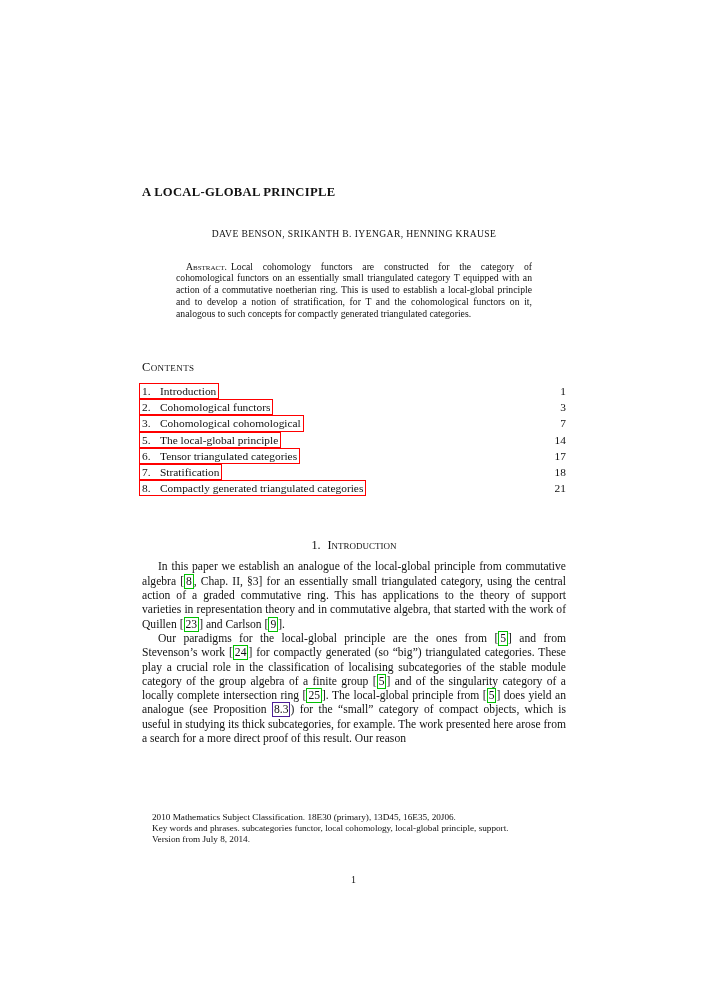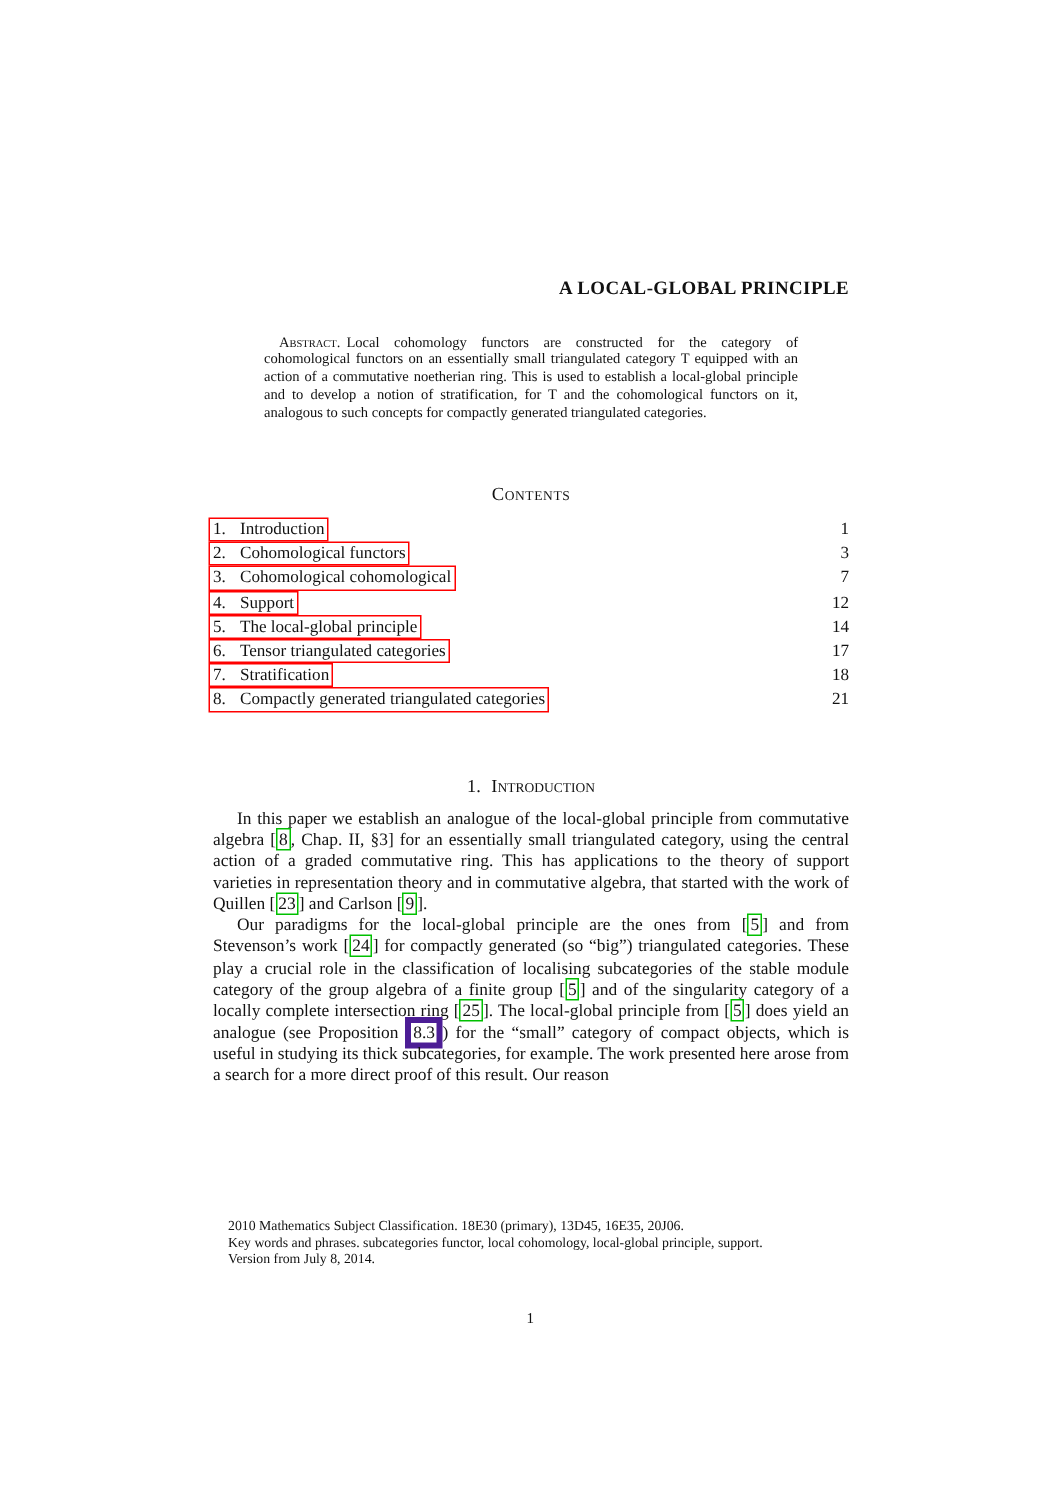--- a/index.html
+++ b/index.html
@@ -1,81 +1,78 @@
 <!DOCTYPE html>
 <html><head>
 <meta charset="utf-8">
 <style>
   * { margin:0; padding:0; box-sizing:border-box; }
   html,body { background:#ffffff; }
   body { width:707px; height:1000px; position:relative; font-family:"Liberation Serif","DejaVu Serif",serif; color:#111; }
   .page { position:absolute; left:0; top:0; width:707px; height:1000px; background:#ffffff; overflow:hidden; }
   .content { position:absolute; left:142px; top:0; width:424px; }
 
-  .title { margin-top:184px; text-align:right; font-weight:bold; font-size:12.6px; line-height:16.5px; letter-spacing:0.3px; }
+  .title { margin-top:184px; text-align:left; font-weight:bold; font-size:12.6px; line-height:16.5px; letter-spacing:0.3px; }
   .authors { margin-top:27px; text-align:center; font-size:9.6px; letter-spacing:0.4px; }
 
   .abstract { margin-top:22px; padding:0 34px; font-size:9.7px; line-height:11.9px; text-align:justify; }
   .abstract-label { font-variant:small-caps; margin-right:4px;margin-left:10px; }
 
-  .contents-heading { margin-top:40px; text-align:center; font-variant:small-caps; font-size:12.4px; letter-spacing:0.4px; }
+  .contents-heading { margin-top:40px; text-align:left; font-variant:small-caps; font-size:12.4px; letter-spacing:0.4px; }
 
   .toc { margin-top:8px; font-size:11.4px; }
   .toc-row { display:flex; justify-content:space-between; align-items:baseline; line-height:14.2px; }
   .toc-box { border:1px solid #ff0000; padding:0 2px; margin-left:-3px; }
   .toc-num { display:inline-block; width:18px; }
   .toc-page { text-align:right; }
 
   .section-heading { margin-top:42px; text-align:center; font-variant:small-caps; font-size:12.2px; }
   .section-heading .sec-num { margin-right:7px; }
 
   .body-text { margin-top:7px; font-size:11.6px; line-height:14.3px; text-align:justify; }
   .body-text p { text-indent:16px; }
   .cite-box { border:1px solid #00c000; padding:0 1px; }
-  .ref-box { border:4px solid #4c1d95; padding:0 1px; }
+  .ref-box { border:1px solid #4c1d95; padding:0 1px; }
 
   .footnotes { position:absolute; left:142px; top:812px; width:424px; font-size:9.2px; line-height:10.9px; text-align:justify; }
   .footnotes p.indent { text-indent:10px; }
   .it { }
 
   .page-number { position:absolute; left:0; top:874px; width:707px; text-align:center; font-size:10px; }
 </style>
 </head>
 <body>
 
 <div class="page">
   <div class="content">
 
     <div class="title">
       <div>A LOCAL-GLOBAL PRINCIPLE</div>
     </div>
 
+    <div class="authors">DAVE BENSON, SRIKANTH B. IYENGAR, HENNING KRAUSE</div>
 
     <div class="abstract">
       <span class="abstract-label">Abstract.</span><span>Local cohomology functors are constructed for the category of cohomological functors on an essentially small triangulated category T equipped with an action of a commutative noetherian ring. This is used to establish a local-global principle and to develop a notion of stratification, for T and the cohomological functors on it, analogous to such concepts for compactly generated triangulated categories.</span>
     </div>
 
     <div class="contents-heading">Contents</div>
 
     <div class="toc">
         <div class="toc-row">
           <span class="toc-box"><span class="toc-num">1.</span><span>Introduction</span></span>
           <span class="toc-page">1</span>
         </div>
         <div class="toc-row">
           <span class="toc-box"><span class="toc-num">2.</span><span>Cohomological functors</span></span>
           <span class="toc-page">3</span>
         </div>
         <div class="toc-row">
           <span class="toc-box"><span class="toc-num">3.</span><span>Cohomological cohomological</span></span>
           <span class="toc-page">7</span>
-        </div>
-        <div class="toc-row">
-          <span class="toc-box"><span class="toc-num">4.</span><span>Support</span></span>
-          <span class="toc-page">12</span>
         </div>
         <div class="toc-row">
           <span class="toc-box"><span class="toc-num">5.</span><span>The local-global principle</span></span>
           <span class="toc-page">14</span>
         </div>
         <div class="toc-row">
           <span class="toc-box"><span class="toc-num">6.</span><span>Tensor triangulated categories</span></span>
           <span class="toc-page">17</span>
         </div>
         <div class="toc-row">

